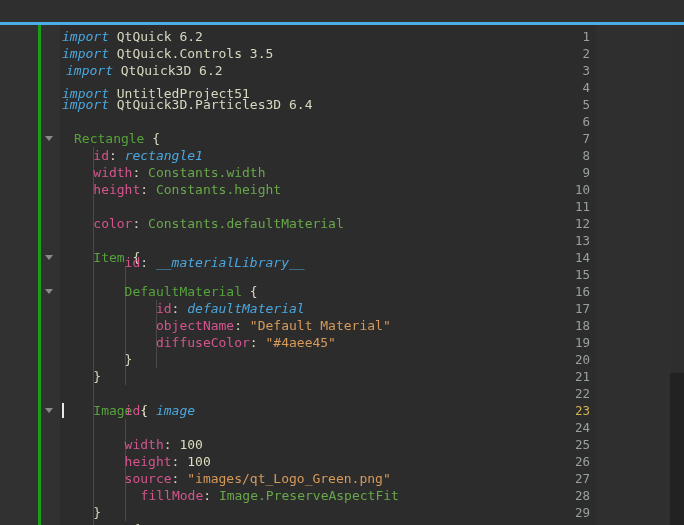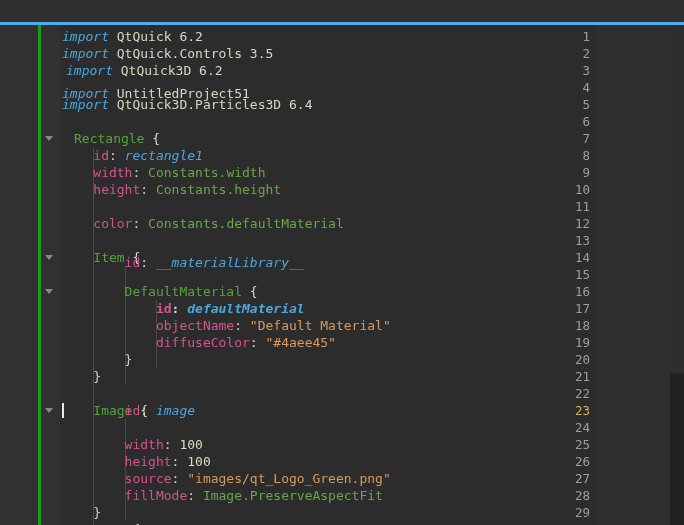--- a/index.html
+++ b/index.html
@@ -243,32 +243,32 @@
           <div class="codetext" style="top: 105px; left: 14px;"><span class="t-type">Rectangle</span><span class="t-brace"> {</span></div>
           <div class="codetext" style="top: 122px; left: 2px;"><span class="t-prop">    id</span><span class="t-plain">: </span><span class="t-id">rectangle1</span></div>
           <div class="codetext" style="top: 139px; left: 2px; text-align: center;"><span class="t-prop">    width</span><span class="t-plain">: </span><span class="t-val">Constants.width</span></div>
           <div class="codetext" style="top: 156px; left: 2px;"><span class="t-prop">    height</span><span class="t-plain">: </span><span class="t-val">Constants.height</span></div>
           <div class="codetext" style="top: 173px; left: 2px;"></div>
           <div class="codetext" style="top: 190px; left: 2px;"><span class="t-prop">    color</span><span class="t-plain">: </span><span class="t-val">Constants.defaultMaterial</span></div>
           <div class="codetext" style="top: 207px; left: 2px;"></div>
           <div class="codetext" style="top: 224px; left: 2px;"><span class="t-type">    Item</span><span class="t-brace"> {</span></div>
           <div class="codetext" style="top: 229px; left: 2px;"><span class="t-prop">        id</span><span class="t-plain">: </span><span class="t-id">__materialLibrary__</span></div>
           <div class="codetext" style="top: 258px; left: 2px;"><span class="t-type">        DefaultMaterial</span><span class="t-brace"> {</span></div>
-          <div class="codetext" style="top: 275px; left: 2px; font-weight: bold;"><span class="t-prop">            id</span><span class="t-plain">: </span><span class="t-id">defaultMaterial</span></div>
+          <div class="codetext" style="top: 275px; left: 2px;"><span class="t-prop">            id</span><span class="t-plain">: </span><span class="t-id">defaultMaterial</span></div>
           <div class="codetext" style="top: 292px; left: 2px;"><span class="t-prop">            objectName</span><span class="t-plain">: </span><span class="t-str">"Default Material"</span></div>
           <div class="codetext" style="top: 309px; left: 2px;"><span class="t-prop">            diffuseColor</span><span class="t-plain">: </span><span class="t-str">"#4aee45"</span></div>
           <div class="codetext" style="top: 326px; left: 2px;"><span class="t-brace">        }</span></div>
           <div class="codetext" style="top: 343px; left: 2px;"><span class="t-brace">    }</span></div>
           <div class="codetext" style="top: 360px; left: 2px;"></div>
           <div class="codetext" style="top: 377px; left: 2px;"><span class="t-type">    Image</span><span class="t-brace"> {</span></div>
           <div class="codetext" style="top: 377px; left: 2px;"><span class="t-prop">        id</span><span class="t-plain">: </span><span class="t-id">image</span></div>
           <div class="codetext" style="top: 411px; left: 2px;"><span class="t-prop">        width</span><span class="t-plain">: </span><span class="t-num">100</span></div>
           <div class="codetext" style="top: 428px; left: 2px;"><span class="t-prop">        height</span><span class="t-plain">: </span><span class="t-num">100</span></div>
           <div class="codetext" style="top: 445px; left: 2px;"><span class="t-prop">        source</span><span class="t-plain">: </span><span class="t-str">"images/qt_Logo_Green.png"</span></div>
-          <div class="codetext" style="top: 462px; left: 2px;"><span class="t-prop">        fillMode</span><span class="t-plain">: </span><span class="t-val">Image.PreserveAspectFit</span></div>
+          <div class="codetext" style="top: 462px; left: 18px;"><span class="t-prop">        fillMode</span><span class="t-plain">: </span><span class="t-val">Image.PreserveAspectFit</span></div>
           <div class="codetext" style="top: 479px; left: 2px;"><span class="t-brace">    }</span></div>
           <div class="codetext" style="top: 496px; left: 2px;"><span class="t-type">    Text</span><span class="t-brace"> {</span></div>
         </div>
       <div class="caret" id="caret" style="top: 378px; left: 2px;"></div>
     </div>
     <div id="gutter-lines">
         <div class="lineno" style="top: 3px;">1</div>
         <div class="lineno" style="top: 20px;">2</div>
         <div class="lineno" style="top: 37px;">3</div>
         <div class="lineno" style="top: 54px;">4</div>

